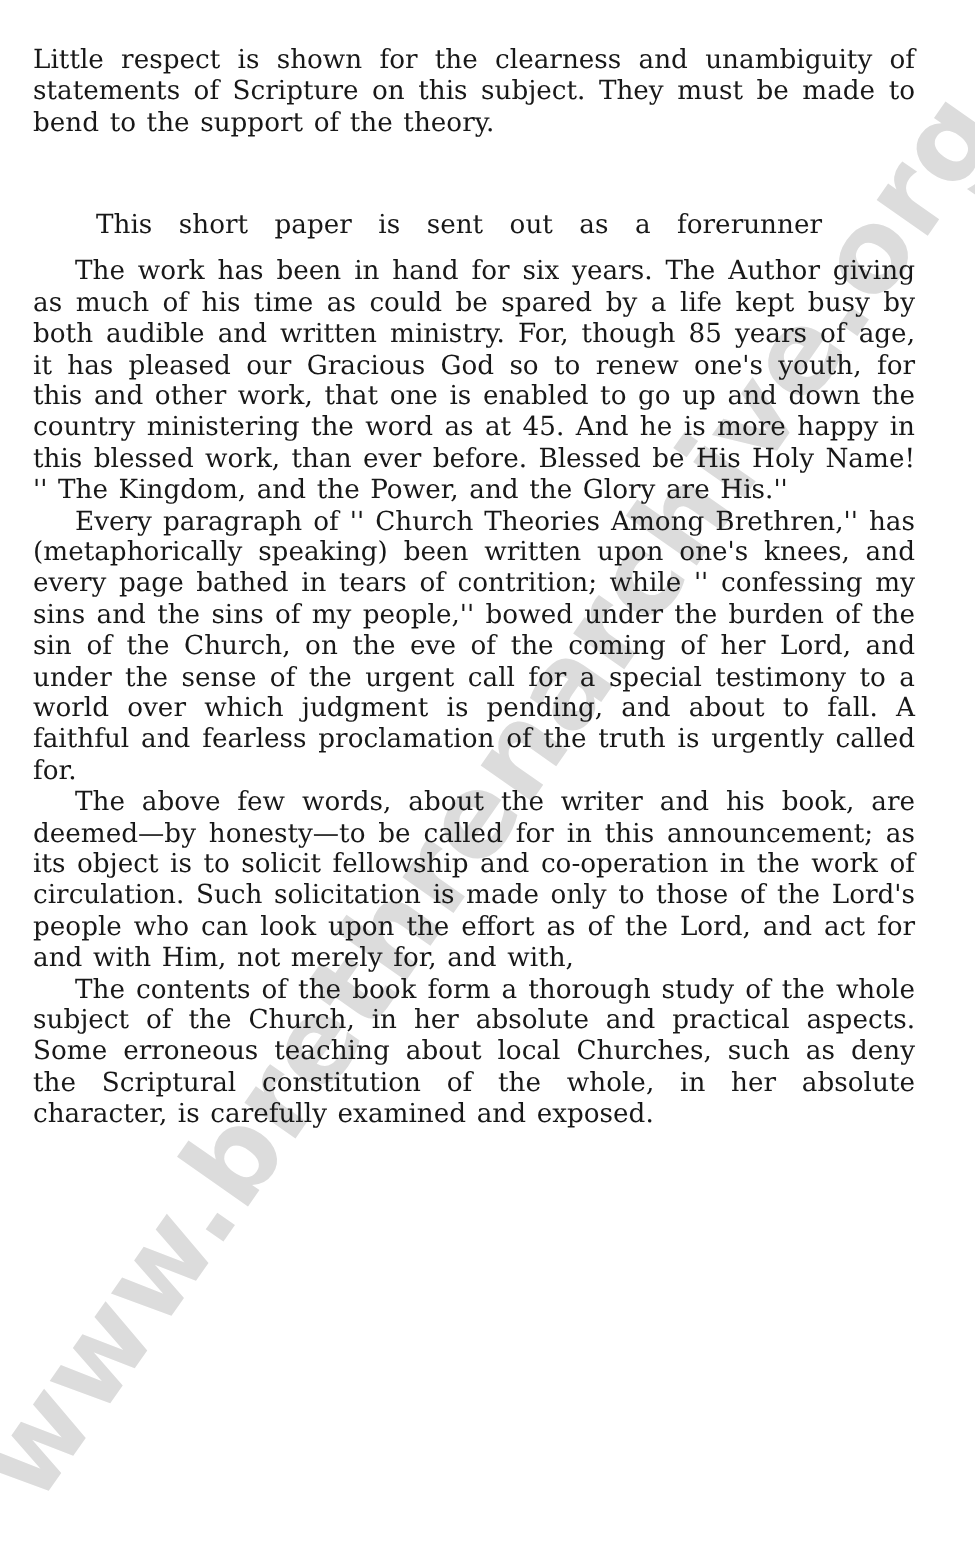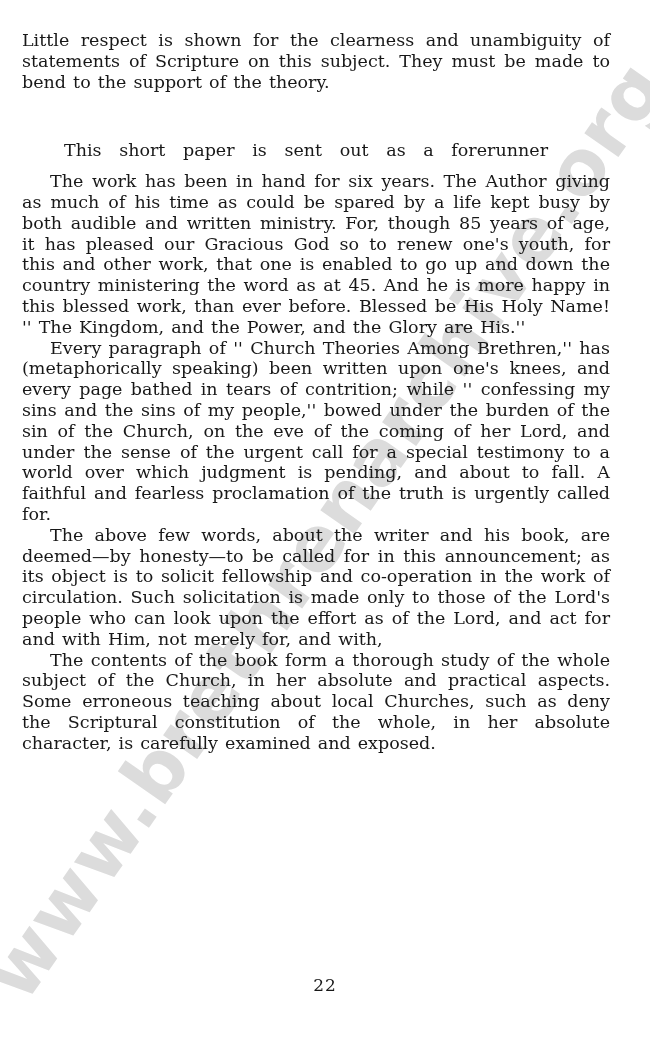--- a/index.html
+++ b/index.html
@@ -95,15 +95,14 @@
     <p class="para">The work has been in hand for six years.  The Author giving as much of his time as could be spared by a life kept busy by both audible and written ministry.  For, though 85 years of age, it has pleased our Gracious God so to renew one's youth, for this and other work, that one is enabled to go up and down the country ministering the word as at 45.  And he is more happy in this blessed work, than ever before.  Blessed be His Holy Name!  '' The Kingdom, and the Power, and the Glory are His.''</p>
 
     <p class="para">Every paragraph of '' Church Theories Among Brethren,'' has (metaphorically speaking) been written upon one's knees, and every page bathed in tears of contrition;  while '' confessing my sins and the sins of my people,'' bowed under the burden of the sin of the Church, on the eve of the coming of her Lord, and under the sense of the urgent call for a special testimony to a world over which judgment is pending, and about to fall.  A faithful and fearless proclamation of the truth is urgently called for.</p>
 
     <p class="para">The above few words, about the writer and his book, are deemed—by honesty—to be called for in this announcement; as its object is to solicit fellowship and co-operation in the work of circulation.  Such solicitation is made only to those of the Lord's people who can look upon the effort as of the Lord, and act for and with Him, not merely for, and with,</p>
 
     <p class="para">The contents of the book form a thorough study of the whole subject of the Church, in her absolute and practical aspects.  Some erroneous teaching about local Churches, such as deny the Scriptural constitution of the whole, in her absolute character, is carefully examined and exposed.</p>
 
   </div>
 
-  <div class="pagenum">22</div>
 
 </div>
 
 </body></html>

